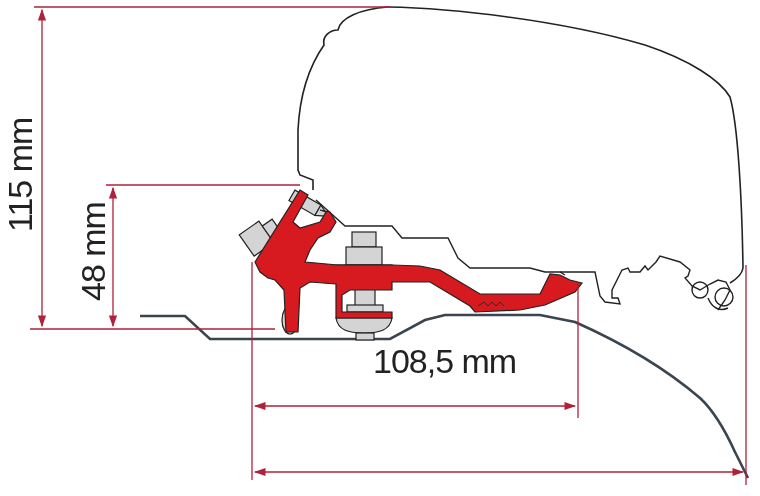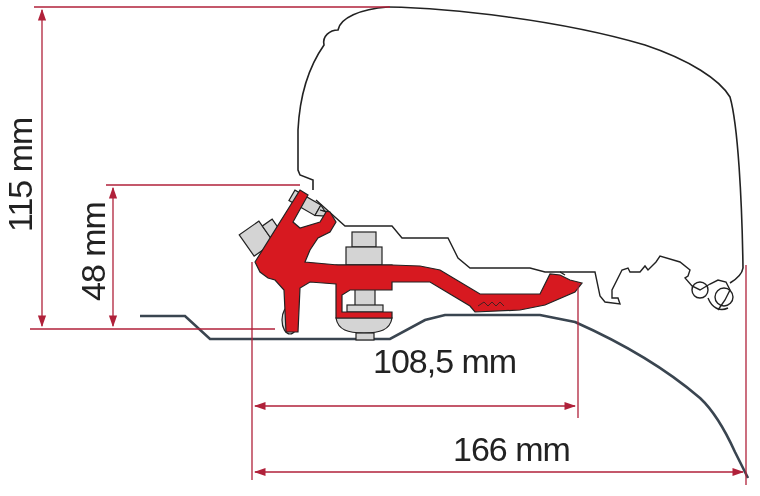--- a/index.html
+++ b/index.html
@@ -82,14 +82,13 @@
 
       <line x1="255" y1="406" x2="575" y2="406" marker-start="url(#arr)" marker-end="url(#arr)"></line>
 
       <line x1="255" y1="472" x2="743" y2="472" marker-start="url(#arr)" marker-end="url(#arr)"></line>
     </g>
   </svg>
 
   <div class="dim-label rot" style="left:3px; top:232px;">115 mm</div>
   <div class="dim-label rot" style="left:76px; top:301px;">48 mm</div>
   <div class="dim-label" style="left:345px; top:344px;margin-left:28px;">108,5 mm</div>
-  <div class="dim-label" style="left:453px; top:432px;">166 mm</div>
 </div>
 
 </body></html>

